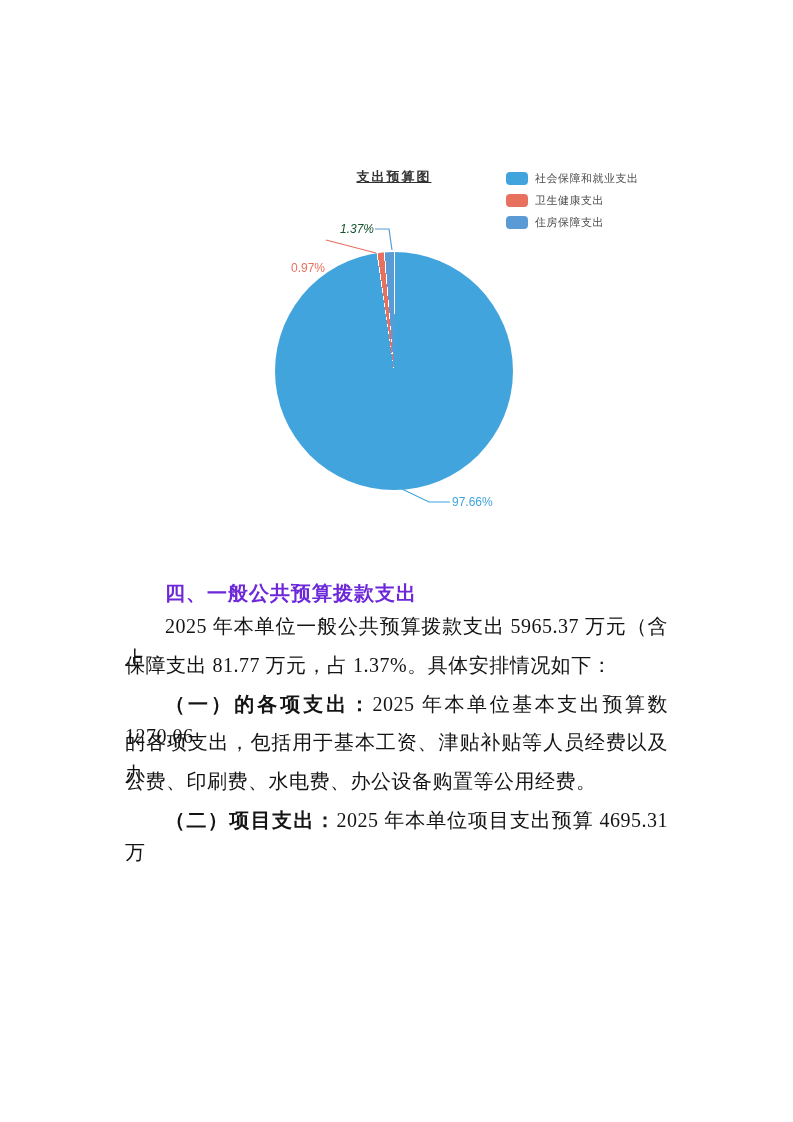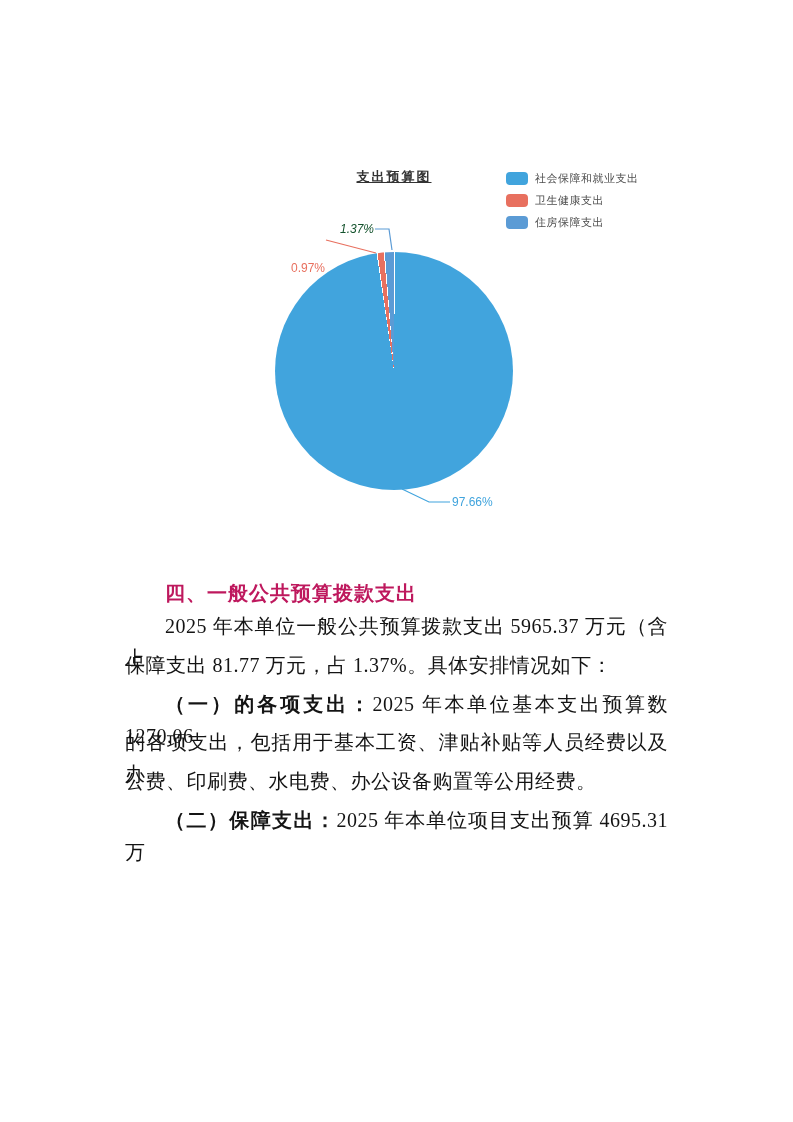--- a/index.html
+++ b/index.html
@@ -35,21 +35,21 @@
   .pct-097  { left:291px; top:233px;margin-top:28px; }
   .pct-137  { left:340px; top:222px; }
   .leader-svg { position:absolute; left:0; top:0; width:793px; height:560px; }
   .leader-svg polyline { fill:none; stroke-width:1.2px; }
 
   
   .text-block { position:absolute; left:125px; top:576px; width:543px; }
   .section-heading {
     font-family:"Liberation Sans", sans-serif; font-weight:bold;
     font-size:20px; line-height:34px; height:34px; margin:0;
-    padding-left:40px; color:#be185d; letter-spacing:1px;
+    padding-left:40px; color:#6d28d9; letter-spacing:1px;
   }
   .line {
     font-size:20px; line-height:32px; height:38.8px;
     white-space:nowrap; color:#141414; letter-spacing:0.5px;
   }
   .line.justify { white-space:normal; text-align:justify; text-align-last:justify; }
   .line.indent { text-indent:2em; }
   .seg-bold { font-weight:bold; font-family:"Liberation Sans", sans-serif; letter-spacing:1px; }
 </style>
 </head>
@@ -91,17 +91,17 @@
   </div>
 
   <div class="text-block">
     <h2 class="section-heading">四、一般公共预算拨款支出</h2>
     <div id="body-lines">
         <div class="line justify indent"><span class="seg">2025 年本单位一般公共预算拨款支出 5965.37 万元（含上</span></div>
         <div class="line"><span class="seg">保障支出 81.77 万元，占 1.37%。具体安排情况如下：</span></div>
         <div class="line justify indent"><span class="seg-bold">（一）的各项支出：</span><span class="seg">2025 年本单位基本支出预算数 1270.06</span></div>
         <div class="line justify"><span class="seg">的各项支出，包括用于基本工资、津贴补贴等人员经费以及办</span></div>
         <div class="line"><span class="seg">公费、印刷费、水电费、办公设备购置等公用经费。</span></div>
-        <div class="line justify indent"><span class="seg-bold">（二）保障支出：</span><span class="seg">2025 年本单位项目支出预算 4695.31 万</span></div>
+        <div class="line justify indent"><span class="seg-bold">（二）项目支出：</span><span class="seg">2025 年本单位项目支出预算 4695.31 万</span></div>
       </div>
   </div>
 
 </div>
 
 </body></html>

